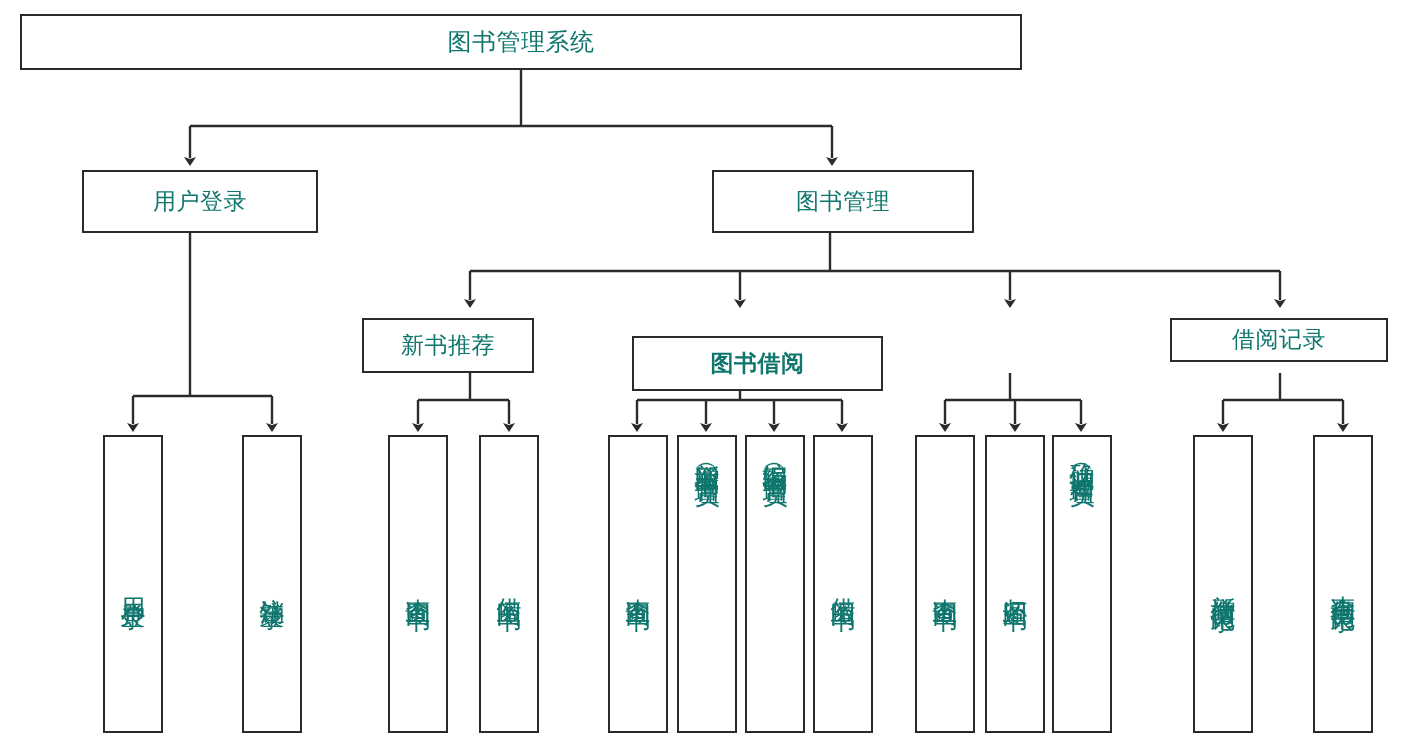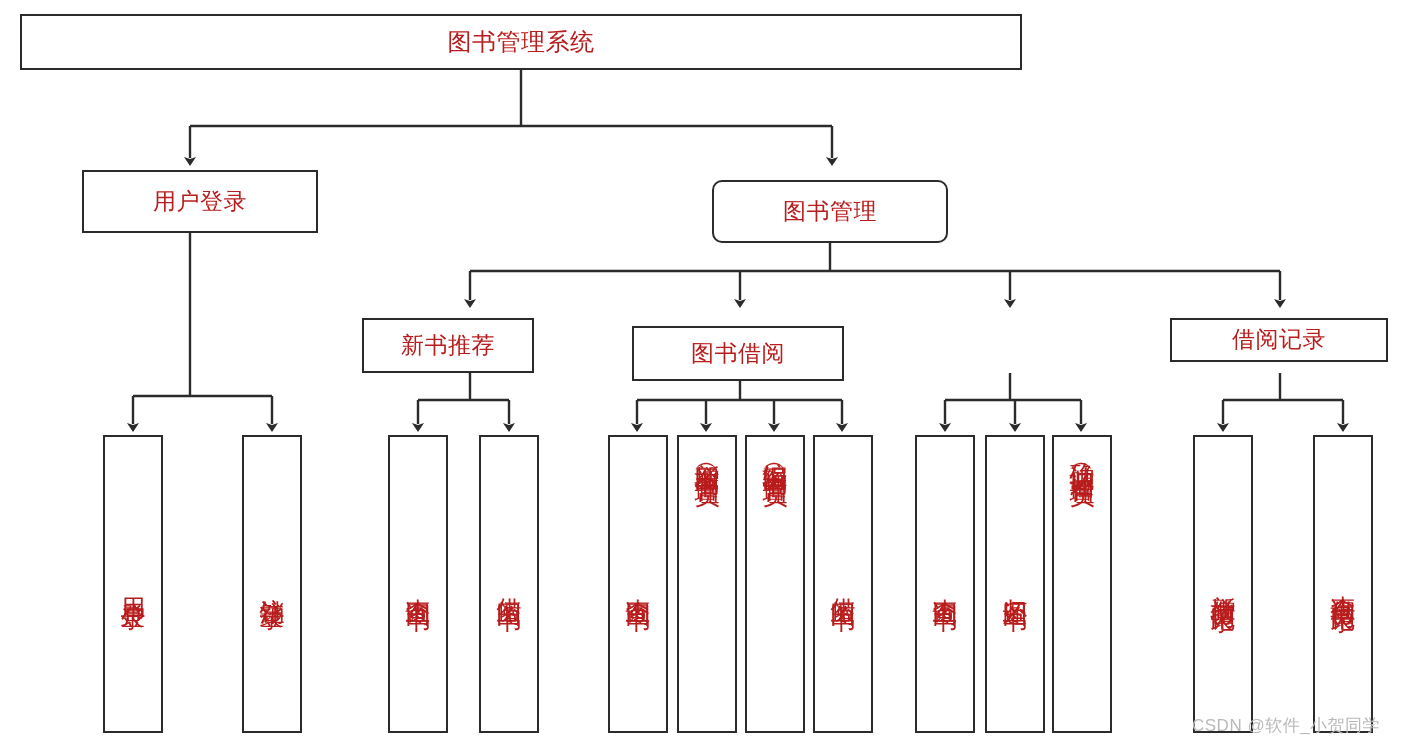--- a/index.html
+++ b/index.html
@@ -26,21 +26,21 @@
     pointer-events: none;
   }
   .node {
     position: absolute;
     box-sizing: border-box;
     border: 2px solid #2b2b2b;
     background: #ffffff;
     display: flex;
     align-items: center;
     justify-content: center;
-    color: #b91c1c;
+    color: #0f766e;
   }
   .node-label {
     display: block;
     text-align: center;
     line-height: 1.18;
     letter-spacing: 0.5px;
   }
   
   .node.horiz .node-label {
     writing-mode: horizontal-tb;
@@ -130,28 +130,28 @@
     </g>
   </svg>
 
   <div class="node horiz root" style="left:20px; top:14px; width:1002px; height:56px;">
     <span class="node-label">图书管理系统</span>
   </div>
 
   <div class="node horiz" style="left:82px; top:170px; width:236px; height:63px;">
     <span class="node-label">用户登录</span>
   </div>
-  <div class="node horiz" style="left:712px; top:180px; width:236px; height:63px;border-radius:10px;">
+  <div class="node horiz" style="left:712px; top:170px; width:262px; height:63px;">
     <span class="node-label">图书管理</span>
   </div>
 
   <div class="node horiz" style="left:362px; top:318px; width:172px; height:55px;">
     <span class="node-label">新书推荐</span>
   </div>
-  <div class="node horiz" style="left:632px; top:326px; width:212px; height:55px;">
+  <div class="node horiz" style="left:632px; top:336px; width:251px; height:55px;font-weight:bold;">
     <span class="node-label">图书借阅</span>
   </div>
   <div class="node horiz" style="left:1170px; top:318px; width:218px; height:44px;">
     <span class="node-label">借阅记录</span>
   </div>
 
   <div class="node vert centered" style="left:103px; top:435px; width:60px; height:298px;">
     <span class="node-label">用户登录</span>
   </div>
   <div class="node vert centered" style="left:242px; top:435px; width:60px; height:298px;">
@@ -188,15 +188,14 @@
     <span class="node-label">确认归还（管理员）</span>
   </div>
 
   <div class="node vert centered" style="left:1193px; top:435px; width:60px; height:298px;">
     <span class="node-label">新增借阅记录</span>
   </div>
   <div class="node vert centered" style="left:1313px; top:435px; width:60px; height:298px;">
     <span class="node-label">查询借阅记录</span>
   </div>
 
-  <div class="watermark" style="left:1192px; top:714px;">CSDN @软件_小贺同学</div>
 
 </div>
 
 </body></html>

